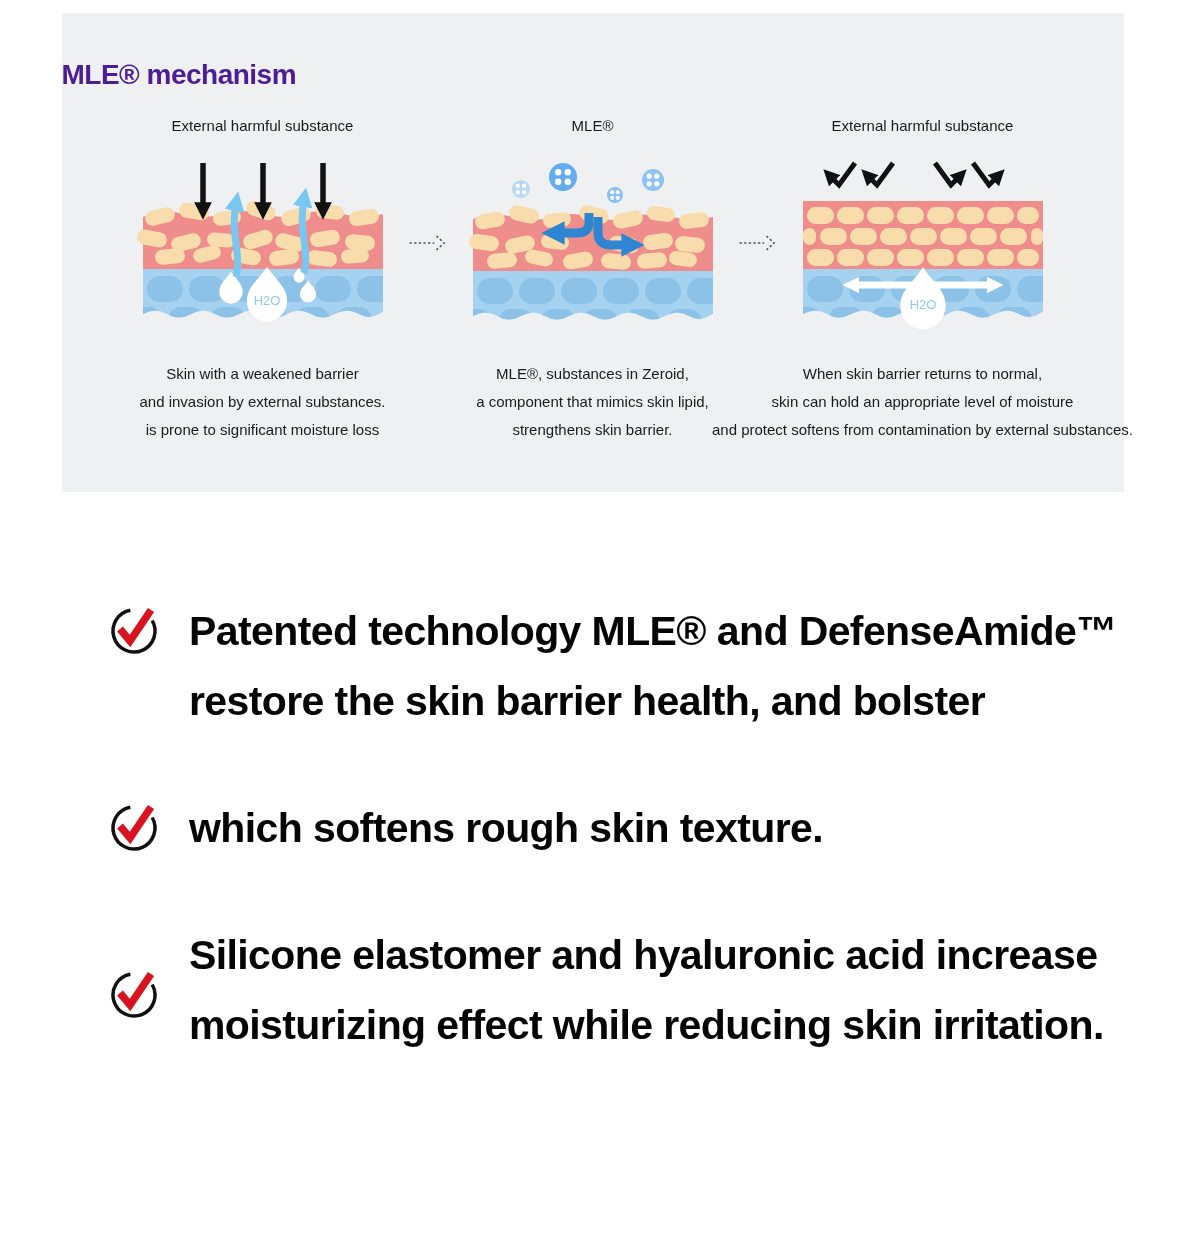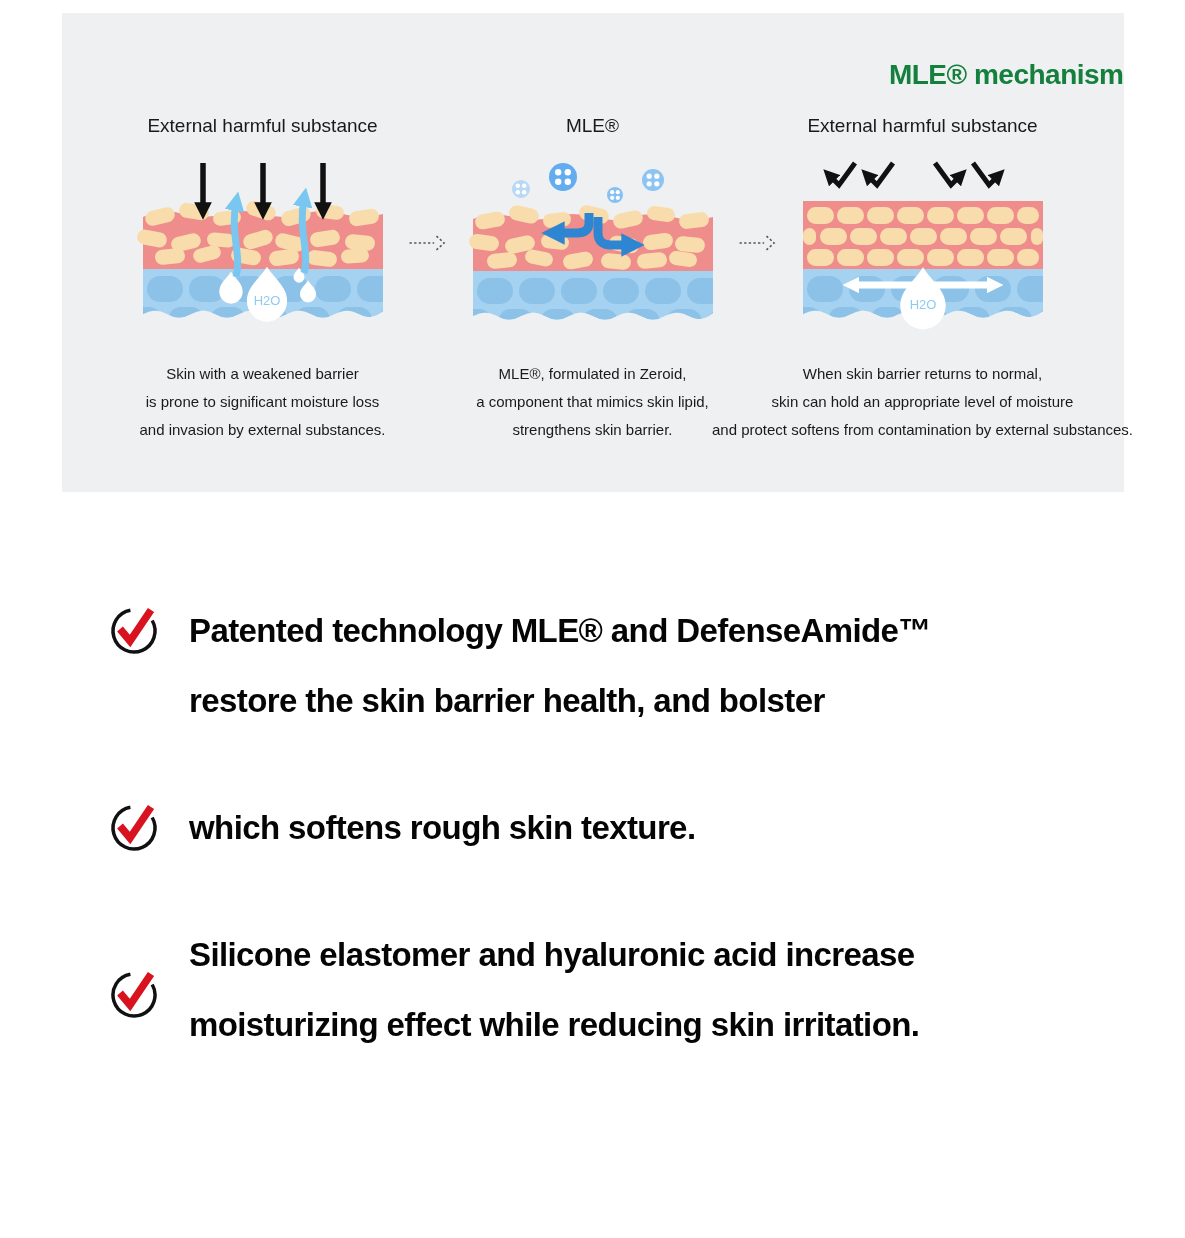--- a/index.html
+++ b/index.html
@@ -12,43 +12,43 @@
     overflow: hidden;
     position: relative;
   }
   .panel {
     width: 1062px;
     margin: 13px auto 0 auto;
     background: #eef0f2;
     padding: 46px 0 48px 0;
   }
   .panel-title {
-    text-align: right;
+    text-align: left;
     font-size: 28px;
     font-weight: bold;
     letter-spacing: -0.5px;
-    color: #15803d;
+    color: #4c1d95;
   }
   .stages {
     display: flex;
     justify-content: center;
     align-items: flex-start;
     margin-top: 26px;
   }
   .stage {
     width: 290px;
     flex: none;
     display: flex;
     flex-direction: column;
     align-items: center;
   }
   .stage-label {
     height: 18px;
     line-height: 18px;
-    font-size: 19px;
+    font-size: 15px;
     color: #1a1a1a;
     margin-bottom: 14px;
     white-space: nowrap;
   }
   .diagram { display: block; width: 260px; height: 185px; }
   .caption {
     margin-top: 26px;
     display: flex;
     flex-direction: column;
     align-items: center;
@@ -78,21 +78,21 @@
   }
   .bullet:last-child { margin-bottom: 0; align-items: center; }
   .check-icon {
     flex: none;
     width: 54px;
     height: 54px;
     margin-top: 7px;
     margin-right: 27px;
   }
   .bullet-text {
-    font-size: 33px;
+    font-size: 41px;
     font-weight: bold;
     letter-spacing: -0.6px;
     line-height: 70px;
     color: #050505;
   }
   .bullet-line { white-space: nowrap; }
 </style>
 </head>
 <body>
 
@@ -182,22 +182,22 @@
         </g>
 
         <g stroke="#111111" stroke-width="5.5">
           <line x1="70" y1="14" x2="70" y2="62" marker-end="url(#mkBlack)"></line>
           <line x1="130" y1="14" x2="130" y2="62" marker-end="url(#mkBlack)"></line>
           <line x1="190" y1="14" x2="190" y2="62" marker-end="url(#mkBlack)"></line>
         </g>
       </svg>
       <div class="caption">
         <div class="caption-line">Skin with a weakened barrier</div>
+        <div class="caption-line">and invasion by external substances.</div>
         <div class="caption-line">is prone to significant moisture loss</div>
-        <div class="caption-line">and invasion by external substances.</div>
       </div>
     </div>
 
     <div class="flow-arrow">
       <svg width="52" height="28" viewBox="0 0 52 28">
         <line x1="2" y1="14" x2="34" y2="14" stroke="#555555" stroke-width="2" stroke-dasharray="3 3"></line>
         <path d="M37,5 L47,14 L37,23" fill="none" stroke="#555555" stroke-width="2" stroke-dasharray="3 3"></path>
       </svg>
     </div>
 
@@ -278,21 +278,21 @@
           <rect x="-7" y="160" width="36" height="26" rx="13"></rect>
             <rect x="35" y="160" width="36" height="26" rx="13"></rect>
           <rect x="77" y="160" width="36" height="26" rx="13"></rect>
             <rect x="119" y="160" width="36" height="26" rx="13"></rect>
           <rect x="161" y="160" width="36" height="26" rx="13"></rect>
             <rect x="203" y="160" width="36" height="26" rx="13"></rect>
           <rect x="245" y="160" width="36" height="26" rx="13"></rect>
         </g>
       </svg>
       <div class="caption">
-        <div class="caption-line">MLE®, formulated in Zeroid,</div>
+        <div class="caption-line">MLE®, substances in Zeroid,</div>
         <div class="caption-line">a component that mimics skin lipid,</div>
         <div class="caption-line">strengthens skin barrier.</div>
       </div>
     </div>
 
     <div class="flow-arrow">
       <svg width="52" height="28" viewBox="0 0 52 28">
         <line x1="2" y1="14" x2="34" y2="14" stroke="#555555" stroke-width="2" stroke-dasharray="3 3"></line>
         <path d="M37,5 L47,14 L37,23" fill="none" stroke="#555555" stroke-width="2" stroke-dasharray="3 3"></path>
       </svg>

